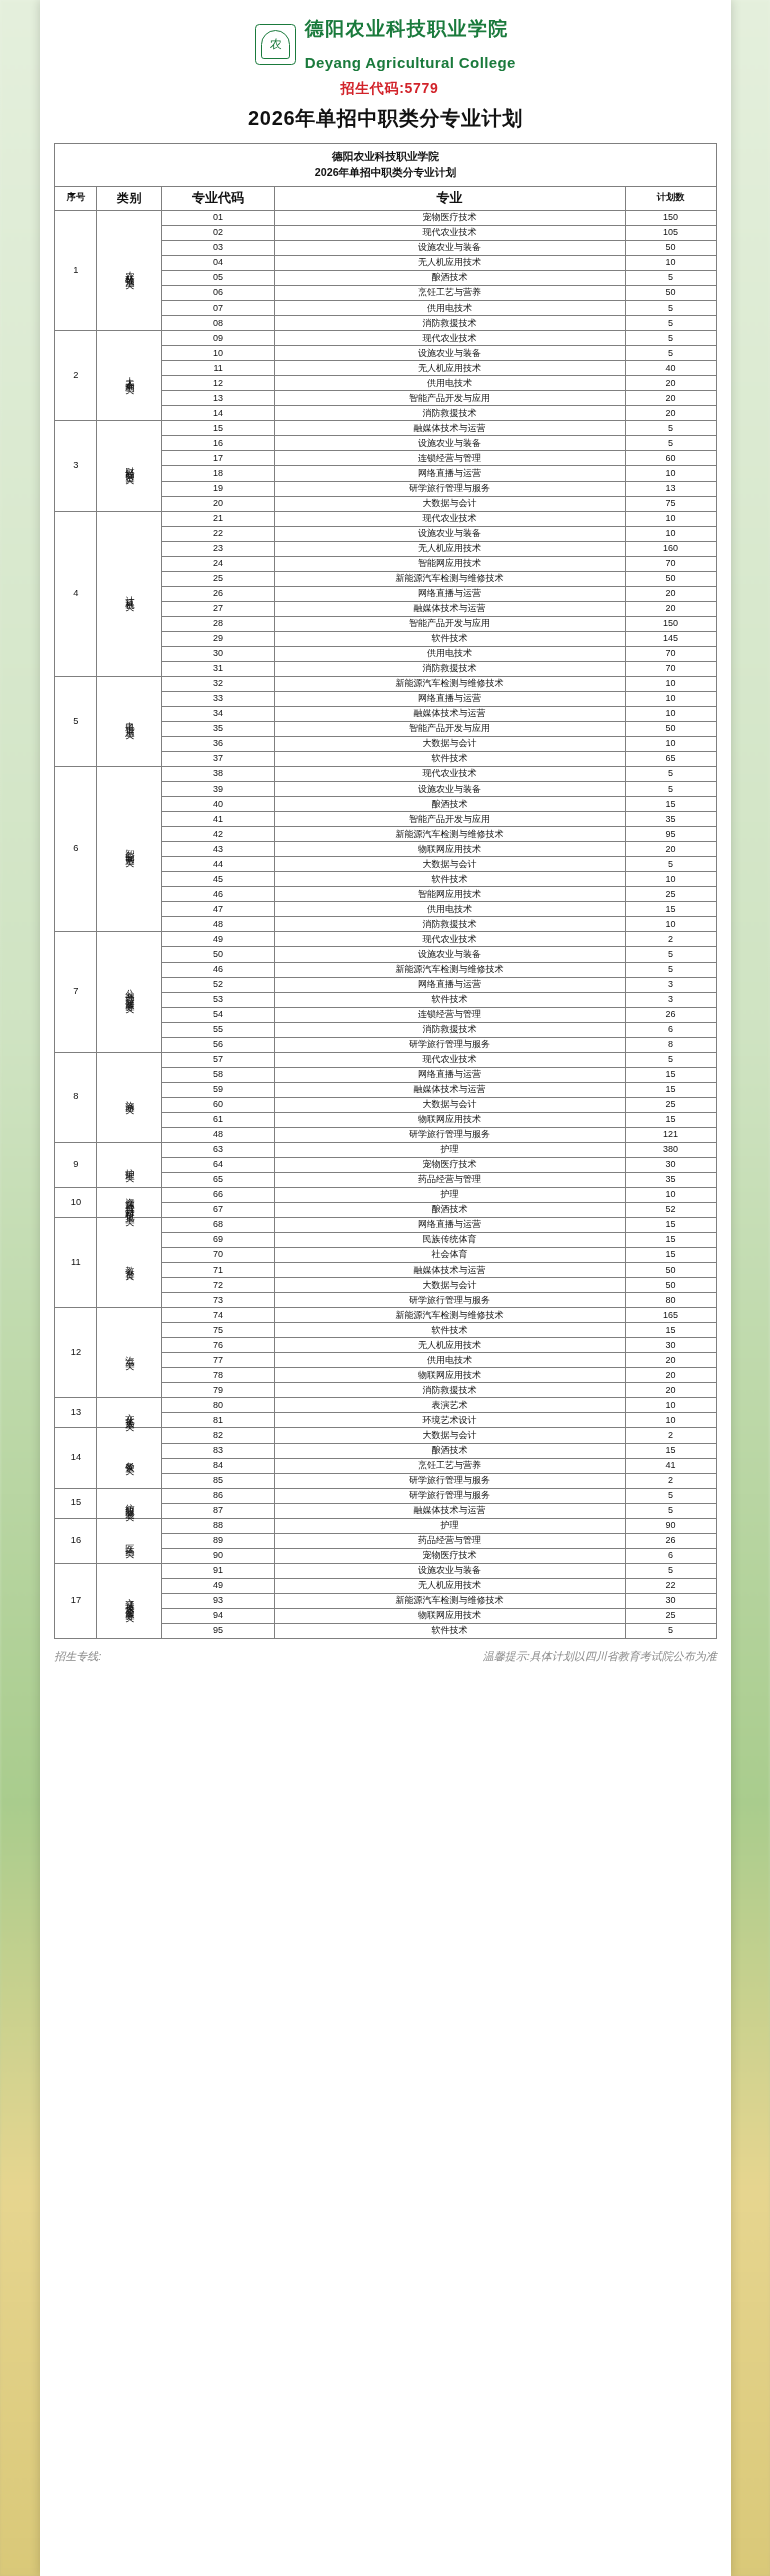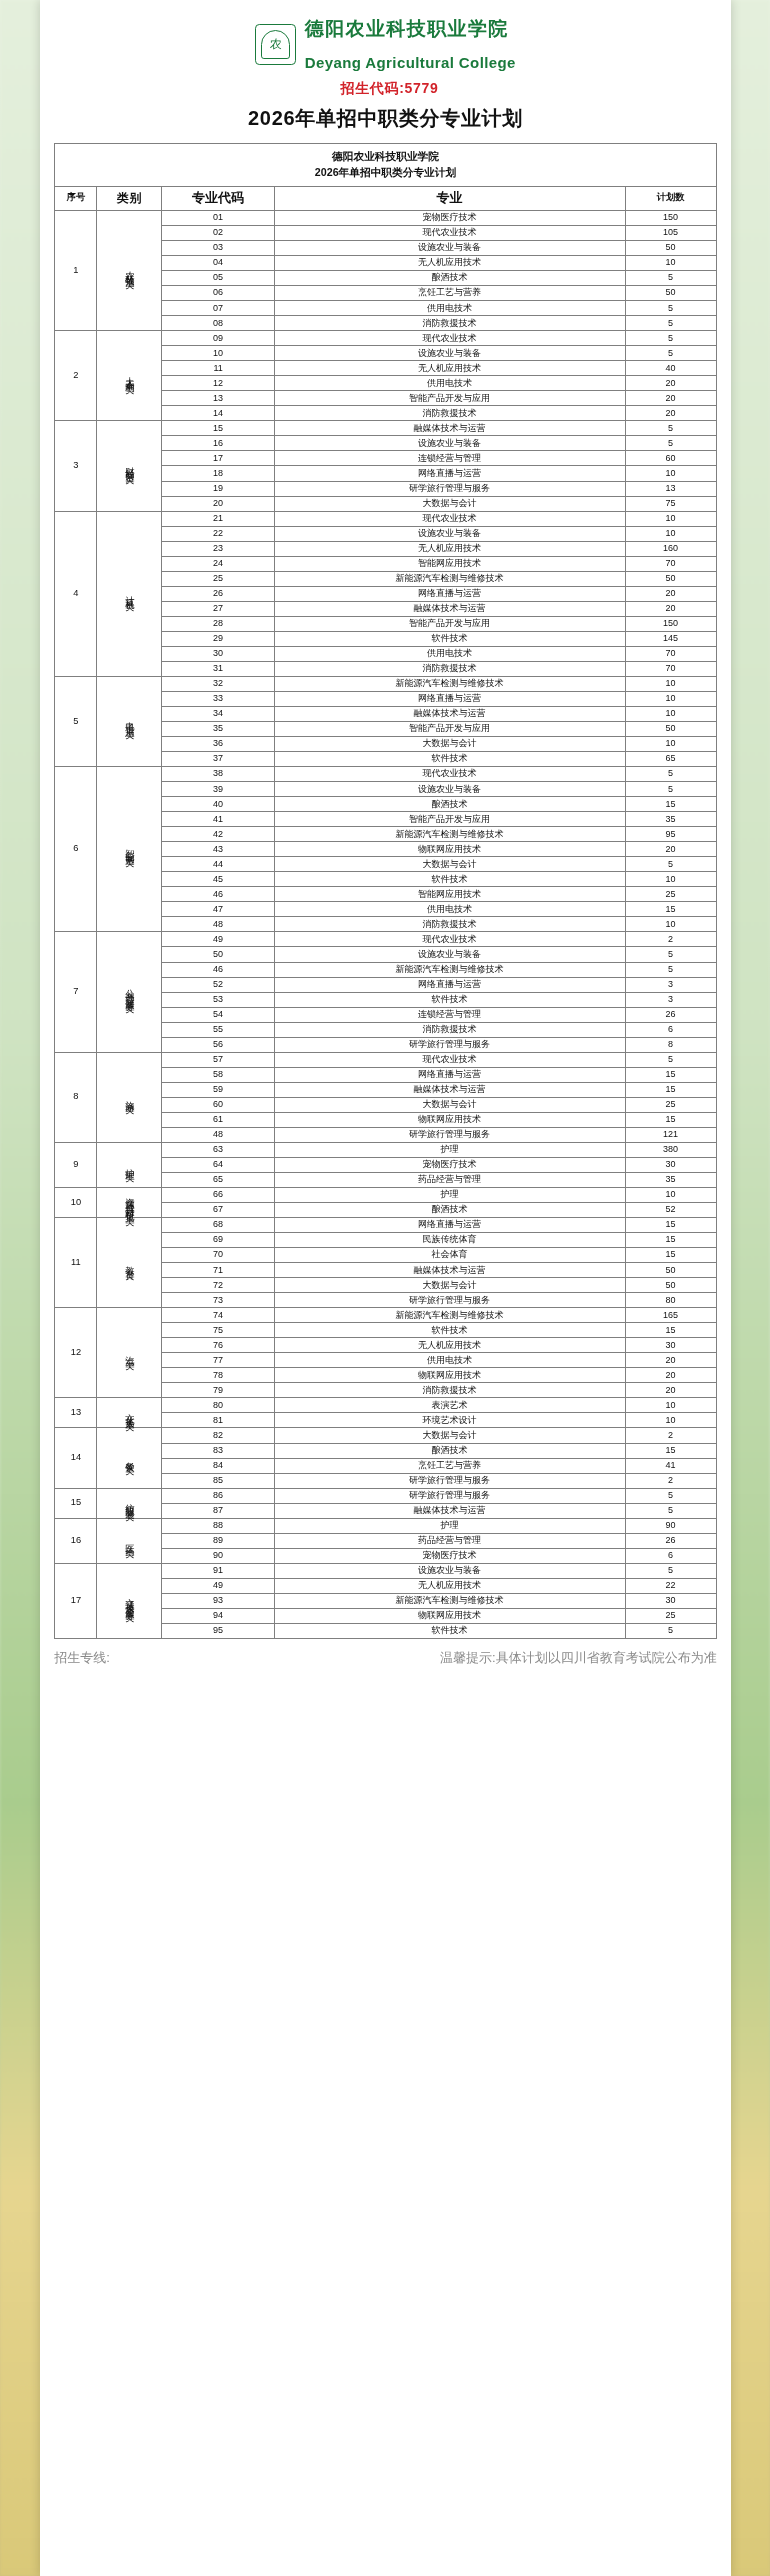--- a/index.html
+++ b/index.html
@@ -95,22 +95,23 @@
     letter-spacing:2.1px;
     line-height:1.15;
   }
   td.no{width:37px;font-size:9.3px;}
   td.code{width:107px;}
   td.major{width:auto;}
   td.plan{width:86px;}
   .footer{
     margin:10px 14.3px 0 14.3px;
     display:flex;justify-content:space-between;
-    font-size:13px;color:#8a8a8a;
+    font-size:11px;color:#8a8a8a;
     padding-bottom:7.1px;
+    font-style:italic;
   }
 </style>
 </head>
 <body>
 
 <div class="page">
   <div class="bg-left"></div>
   <div class="bg-right"></div>
 
   <div class="sheet">

